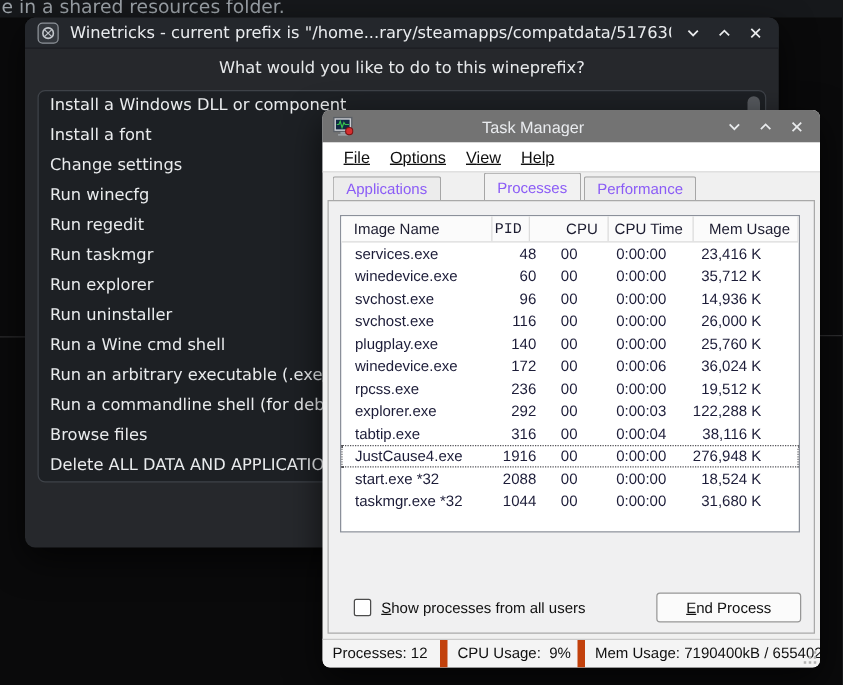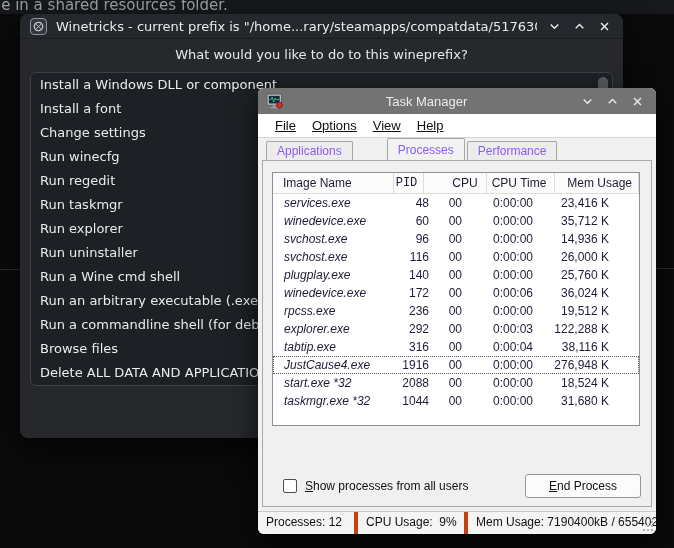--- a/index.html
+++ b/index.html
@@ -102,27 +102,27 @@
     position:absolute; left:9px; top:11px; width:368px; height:254px;
     background:#ffffff; border:1px solid #8b909a; overflow:hidden;
   }
   #tm-header { display:flex; height:21px; border-bottom:1px solid #dcdcdc; background:#fbfbfb; }
   .hc {
     font-size:12px; color:#1c1c30; line-height:20px;
     border-right:1px solid #dcdcdc; white-space:nowrap; overflow:hidden;
   }
   .hc-name { width:127px; padding-left:10px; }
   .hc-pid  { width:32px;  text-align:center; padding-right:4px;font-family:Liberation Mono, monospace; }
-  .hc-cpu  { width:36px;  text-align:left; padding-right:7px;margin-left:28px; }
+  .hc-cpu  { width:36px;  text-align:center; padding-right:7px;margin-left:28px; }
   .hc-time { width:72px;  text-align:right; padding-right:8px; }
   .hc-mem  { width:88px;  text-align:right; padding-right:6px; }
   .proc-row { display:flex; height:18px; border:1px solid transparent; }
   .proc-row.selected { border:1px dotted #55555a; }
   .pc { font-size:12px; color:#1c1c38; line-height:16px; white-space:nowrap; overflow:hidden; }
-  .pc-name { width:127px; padding-left:10px;font-style:italic; }
+  .pc-name { width:127px; padding-left:10px; }
   .pc-pid  { width:32px;  text-align:right; padding-right:4px; }
   .pc-cpu  { width:36px;  text-align:right; padding-right:7px; }
   .pc-time { width:72px;  text-align:right; padding-right:8px; }
   .pc-mem  { width:88px;  text-align:right; padding-right:20px; }
 
   #tm-footer-row { position:absolute; left:0; top:311px; width:390px; height:30px; }
   #tm-checkbox {
     position:absolute; left:20px; top:7px; width:14px; height:14px;
     background:#ffffff; border:1px solid #4c4c4c; border-radius:2px;
   }
@@ -136,21 +136,21 @@
     font-size:12px; color:#101010; text-align:center; line-height:22px;
   }
   #tm-endprocess .accel { text-decoration:underline; }
 
   #tm-statusbar {
     position:absolute; left:0; bottom:0; width:398px; height:23px;
     background:#f4f4f4; border-top:1px solid #c9c9c9; display:flex;
   }
   .status-cell {
     font-size:12px; color:#101010; line-height:21px; padding-left:8px;
-    border-right:4px solid #c2410c; white-space:pre; overflow:hidden;
+    border-right:6px solid #c2410c; white-space:pre; overflow:hidden;
   }
   .sc-1 { width:100px; } .sc-2 { width:110px; } .sc-3 { width:188px; border-right:none; }
   #tm-resize-grip {
     position:absolute; right:3px; bottom:3px; width:9px; height:9px;
   }
   #tm-resize-grip i {
     position:absolute; width:2px; height:2px; background:#b3b3b3;
   }
 </style>
 </head>

